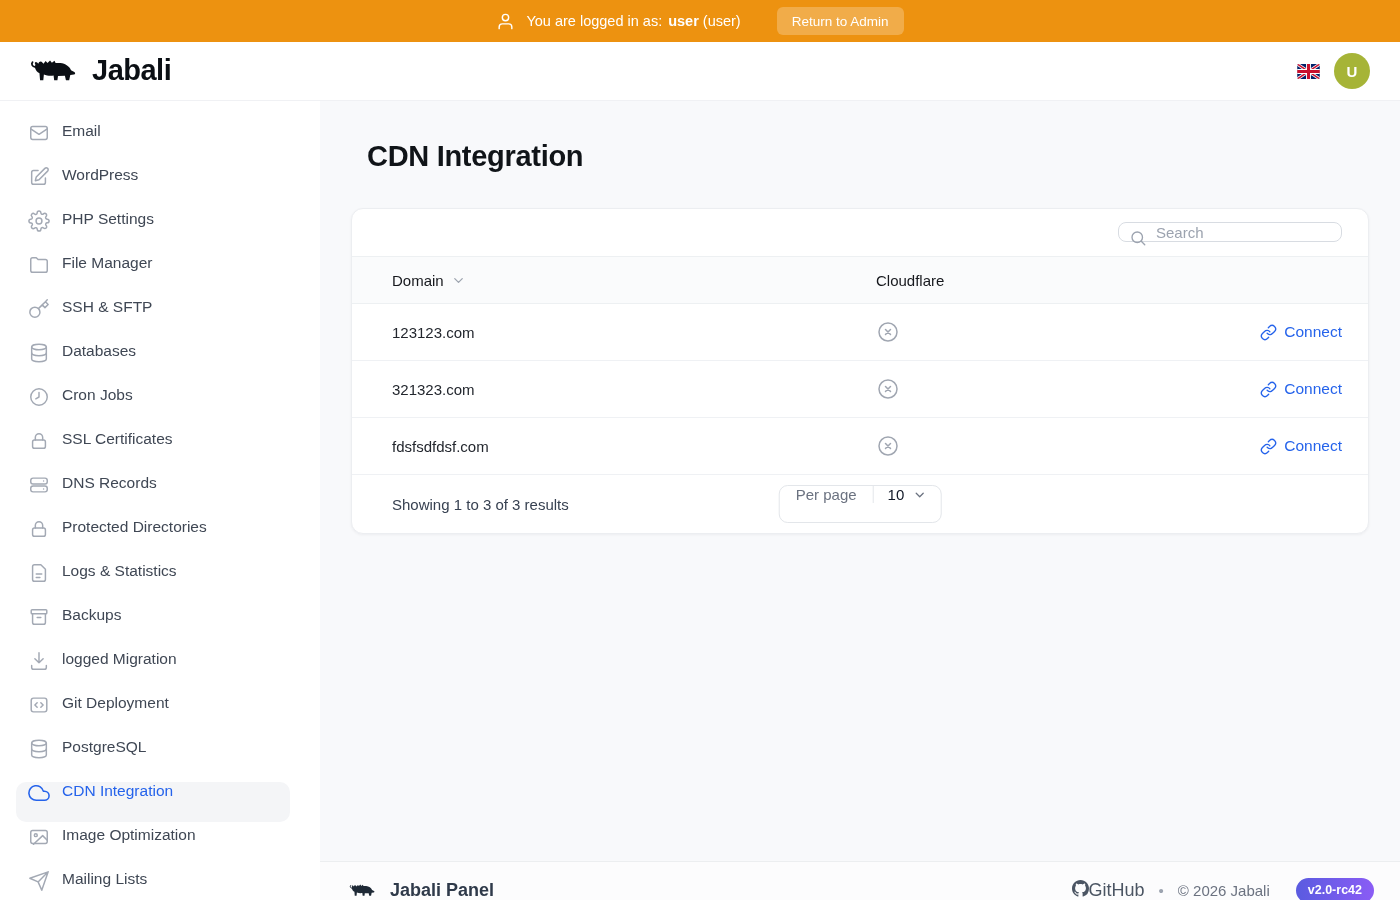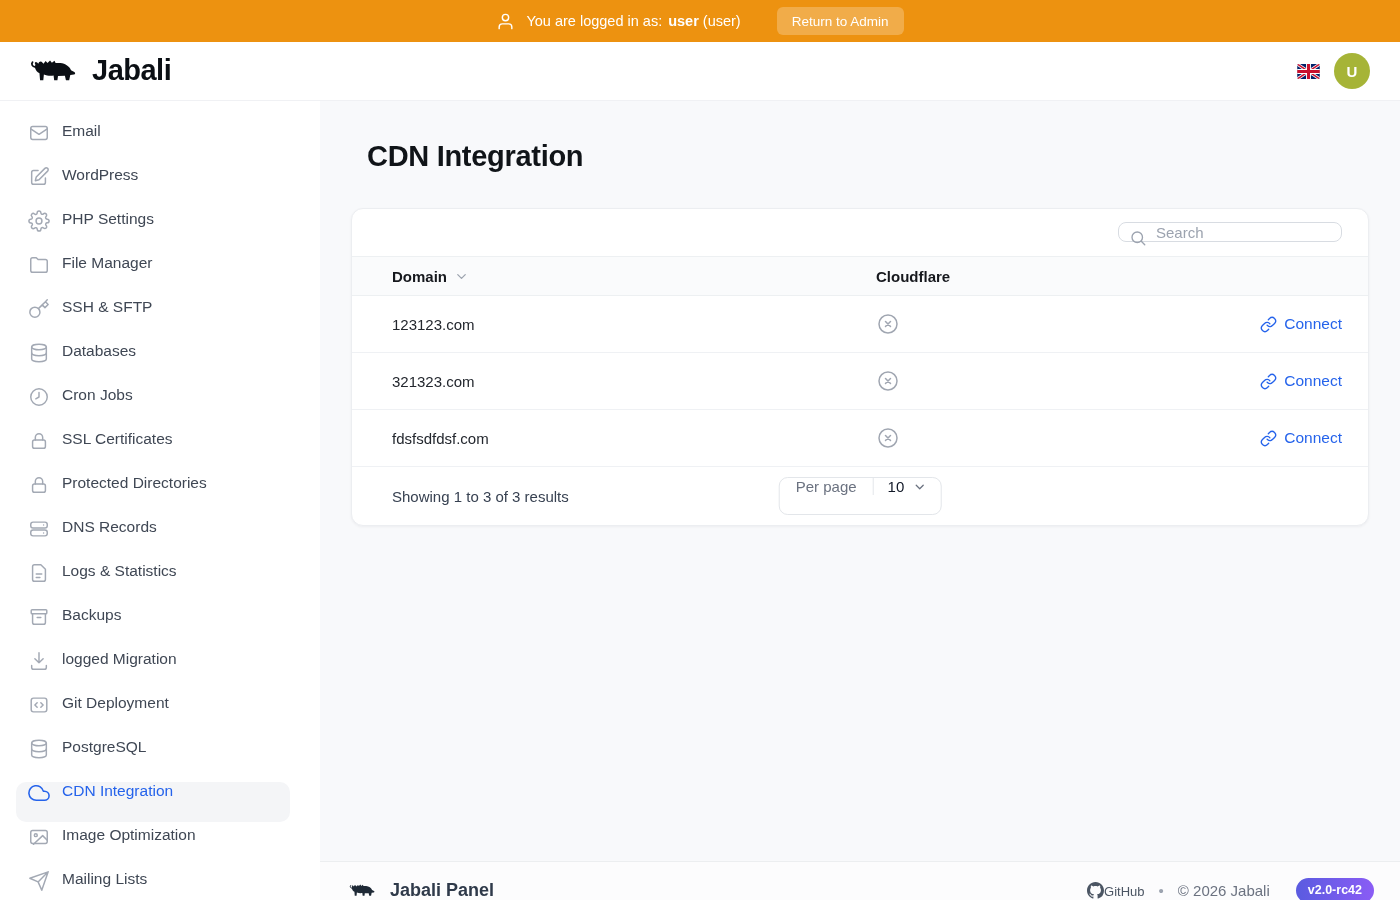--- a/index.html
+++ b/index.html
@@ -48,22 +48,22 @@
     box-shadow:0 1px 3px rgba(15,23,42,.05); overflow:hidden; }
   .card-top { padding:13px 26px 14px; display:flex; justify-content:flex-end; }
   .search-wrap { position:relative; width:224px; }
   .search-wrap svg { position:absolute; left:11px; top:7px; width:18px; height:18px; color:#9CA3AF; }
   .search-input { width:224px; height:20px; border:1px solid #D8DCE2; border-radius:8px;
     padding:0 10px 0 37px; font-size:15px; color:#374151; font-family:inherit; outline:none; }
   .search-input::placeholder { color:#9CA3AF; }
 
   .trow { display:grid; grid-template-columns:484px 1fr; align-items:center;
     padding:0 26px 0 40px; }
-  .thead { height:40px; background:#FAFBFC; border-top:1px solid #EDF0F2;
-    border-bottom:1px solid #EDF0F2; font-size:15px; font-weight:700; color:#16181D; }
+  .thead { height:48px; background:#FAFBFC; border-top:1px solid #EDF0F2;
+    border-bottom:1px solid #EDF0F2; font-size:15px; font-weight:400; color:#16181D; }
   .th-sort { display:flex; align-items:center; gap:7px; cursor:pointer; }
   .th-sort svg { width:15px; height:15px; color:#9CA3AF; }
   .tbody-row { height:57px; border-bottom:1px solid #EFF1F4; font-size:15px; color:#23272E; }
   .cell2 { display:flex; align-items:center; justify-content:space-between; }
   .status-x { width:24px; height:24px; color:#A0A6B1; }
   .connect { display:flex; align-items:center; gap:7px; color:#2563EB; font-size:15.5px;
     font-weight:500; text-decoration:none; cursor:pointer; }
   .connect svg { width:17px; height:17px; }
 
   .pagination { position:relative; height:58px; display:flex; align-items:center;
@@ -78,21 +78,21 @@
   .pp-value svg { width:14px; height:14px; color:#6B7280; }
 
   
   .footer { position:absolute; top:861px; left:320px; right:0; height:39px;
     background:#FCFCFD; border-top:1px solid #ECEEF0; }
   .footer-inner { display:flex; align-items:center; padding:16px 26px 0 28px; }
   .f-brand { display:flex; align-items:center; gap:14px;justify-content:center; }
   .f-brand svg { width:28px; height:19px; }
   .f-name { font-size:18px; font-weight:700; color:#2F3A4A; }
   .f-right { margin-left:auto; display:flex; align-items:center; gap:14px; }
-  .gh-link { display:flex; align-items:flex-end; color:#4B5563; font-size:13px;
+  .gh-link { display:flex; align-items:flex-start; color:#4B5563; font-size:18px;
     text-decoration:none; cursor:pointer; }
   .gh-link svg { width:17px; height:17px; }
   .f-sep { color:#9CA3AF; font-size:15px; }
   .f-copy { color:#6B7280; font-size:15px; }
   .ver-badge { margin-left:12px; background:linear-gradient(90deg,#5A5BE0,#8A5CF5);
     color:#fff; font-size:12.5px; font-weight:700; border-radius:999px; padding:5px 12px 6px; }
 </style>
 </head>
 <body>
 
@@ -198,32 +198,32 @@
     </div>
     <div class="nav-item">
       <span class="ni"><svg viewBox="0 0 24 24" fill="none" stroke="currentColor" stroke-width="1.6" stroke-linecap="round" stroke-linejoin="round">
             <rect x="5" y="11" width="14" height="9" rx="2"></rect>
             <path d="M8 11V8a4 4 0 0 1 8 0v3"></path>
           </svg></span>
       <span>SSL Certificates</span>
     </div>
     <div class="nav-item">
       <span class="ni"><svg viewBox="0 0 24 24" fill="none" stroke="currentColor" stroke-width="1.6" stroke-linecap="round" stroke-linejoin="round">
-            <rect x="5" y="11" width="14" height="9" rx="2"></rect>
-            <path d="M8 11V8a4 4 0 0 1 8 0v3"></path>
-          </svg></span>
-      <span>Protected Directories</span>
-    </div>
-    <div class="nav-item">
-      <span class="ni"><svg viewBox="0 0 24 24" fill="none" stroke="currentColor" stroke-width="1.6" stroke-linecap="round" stroke-linejoin="round">
             <rect x="3" y="4.5" width="18" height="6.5" rx="2.5"></rect>
             <rect x="3" y="13" width="18" height="6.5" rx="2.5"></rect>
             <path d="M17 7.75h.01M17 16.25h.01"></path>
           </svg></span>
       <span>DNS Records</span>
+    </div>
+    <div class="nav-item">
+      <span class="ni"><svg viewBox="0 0 24 24" fill="none" stroke="currentColor" stroke-width="1.6" stroke-linecap="round" stroke-linejoin="round">
+            <rect x="5" y="11" width="14" height="9" rx="2"></rect>
+            <path d="M8 11V8a4 4 0 0 1 8 0v3"></path>
+          </svg></span>
+      <span>Protected Directories</span>
     </div>
     <div class="nav-item">
       <span class="ni"><svg viewBox="0 0 24 24" fill="none" stroke="currentColor" stroke-width="1.6" stroke-linecap="round" stroke-linejoin="round">
             <path d="M14 3H7a2 2 0 0 0-2 2v14a2 2 0 0 0 2 2h10a2 2 0 0 0 2-2V8l-5-5z"></path>
             <path d="M9 13h6M9 17h4"></path>
           </svg></span>
       <span>Logs &amp; Statistics</span>
     </div>
     <div class="nav-item">
       <span class="ni"><svg viewBox="0 0 24 24" fill="none" stroke="currentColor" stroke-width="1.6" stroke-linecap="round" stroke-linejoin="round">

